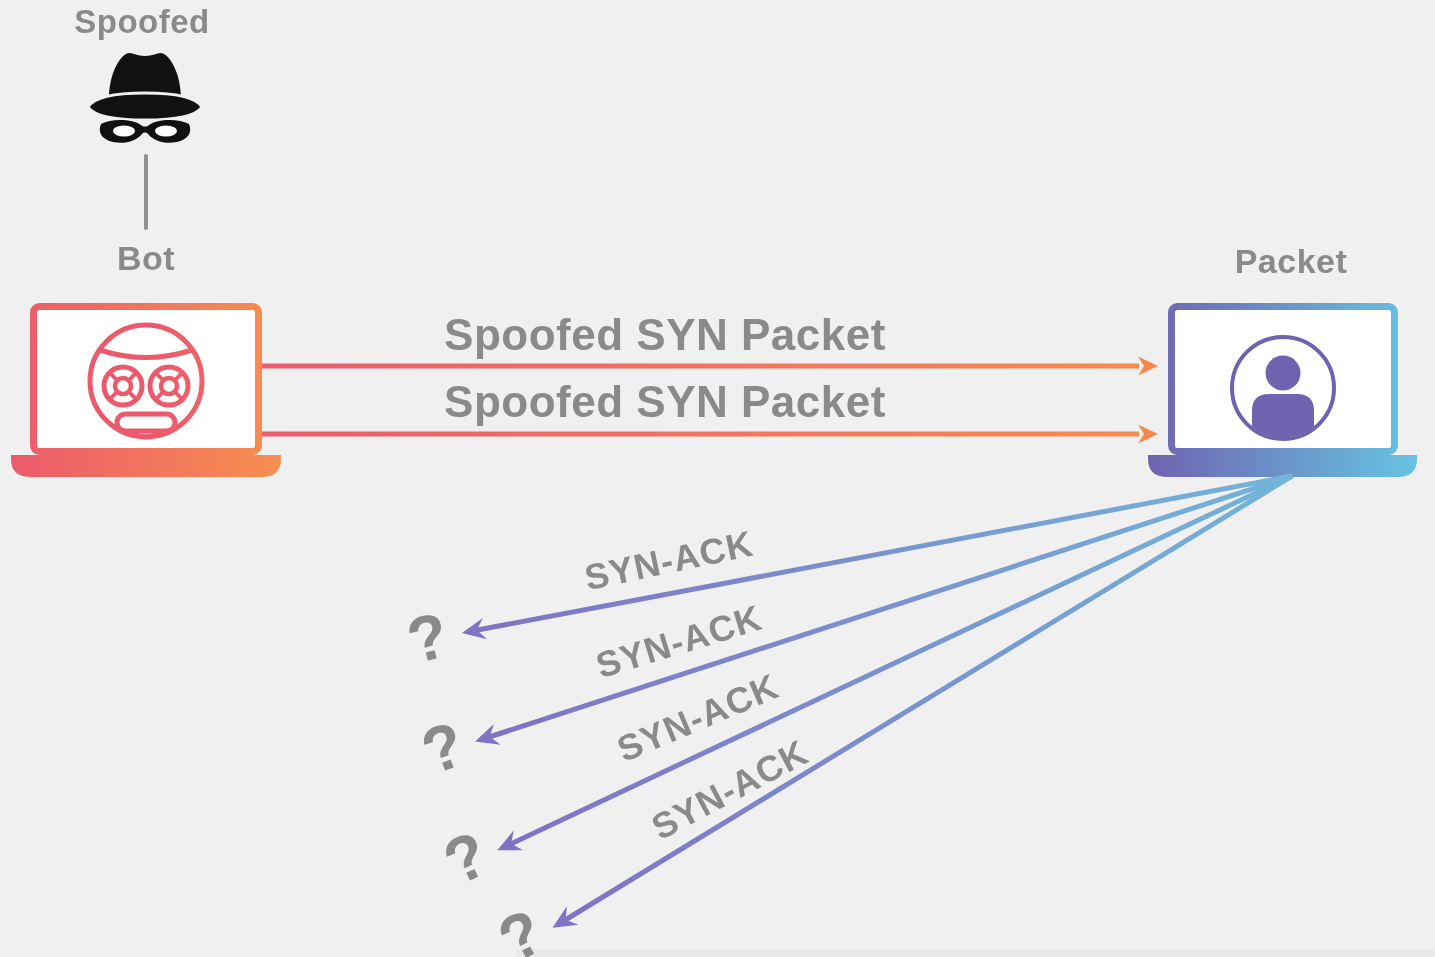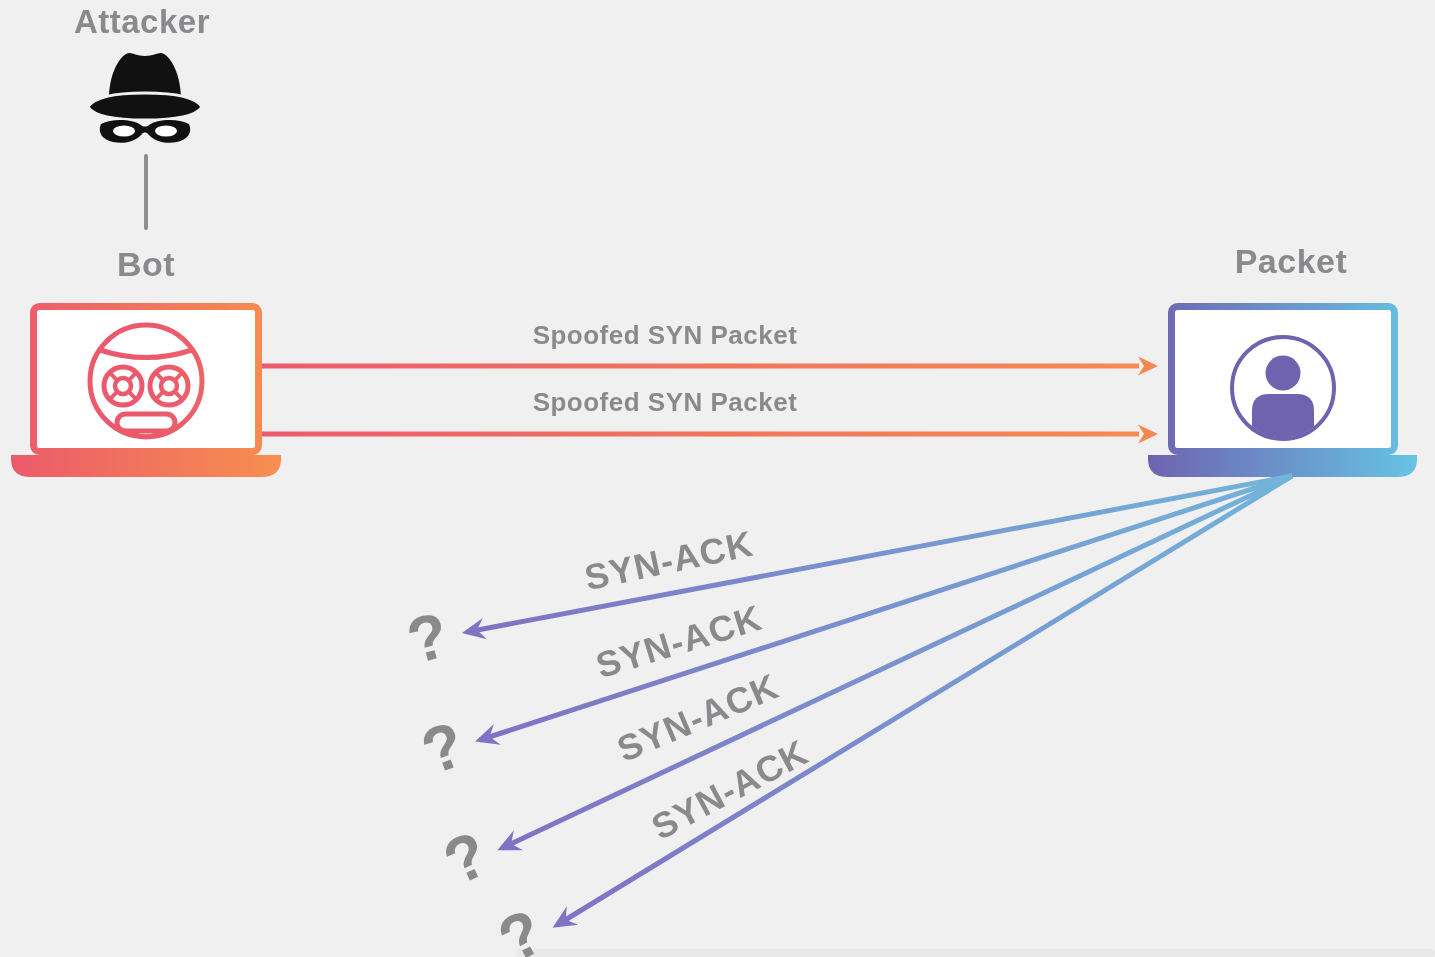--- a/index.html
+++ b/index.html
@@ -20,21 +20,21 @@
     position: absolute;
     color: #8a8a8d;
     font-weight: bold;
     white-space: nowrap;
     transform: translate(-50%, -50%) rotate(var(--rot, 0deg));
     transform-origin: center center;
     letter-spacing: 0.5px;
   }
   .lbl.node   { font-size: 34px; }
   .lbl.attk   { font-size: 33px; }
-  .lbl.packet { font-size: 26px; }
+  .lbl.packet { font-size: 44px; }
   .lbl.synack { font-size: 36px; letter-spacing: 1px; }
   .lbl.qmark  { font-size: 64px; letter-spacing: 0; }
 </style>
 </head>
 <body>
 
 <div class="stage">
 
   <svg class="layer" width="1435" height="957" viewBox="0 0 1435 957">
     <defs>
@@ -129,23 +129,23 @@
     </g>
 
     <g stroke-width="5" fill="none">
       <line x1="1292" y1="476" x2="467" y2="632" stroke="url(#gradAck1)" marker-end="url(#arrowPurple)"></line>
       <line x1="1292" y1="476" x2="480" y2="740" stroke="url(#gradAck2)" marker-end="url(#arrowPurple)"></line>
       <line x1="1292" y1="476" x2="502" y2="848" stroke="url(#gradAck3)" marker-end="url(#arrowPurple)"></line>
       <line x1="1292" y1="476" x2="557" y2="925" stroke="url(#gradAck4)" marker-end="url(#arrowPurple)"></line>
     </g>
   </svg>
 
-  <div class="lbl attk" style="left:142px; top:22px;">Attacker</div>
+  <div class="lbl attk" style="left:142px; top:22px;">Spoofed</div>
 
-  <div class="lbl node" style="left:146px; top:264px;">Bot</div>
+  <div class="lbl node" style="left:146px; top:258px;">Bot</div>
 
   <div class="lbl node" style="left:1291px; top:261px;">Packet</div>
 
   <div class="lbl packet" style="left:665px; top:335px;">Spoofed SYN Packet</div>
 
   <div class="lbl packet" style="left:665px; top:402px;">Spoofed SYN Packet</div>
 
   <div class="lbl synack" style="left:669px; top:561px; --rot:-12deg;">SYN-ACK</div>
 
   <div class="lbl synack" style="left:679px; top:642px; --rot:-17deg;">SYN-ACK</div>

